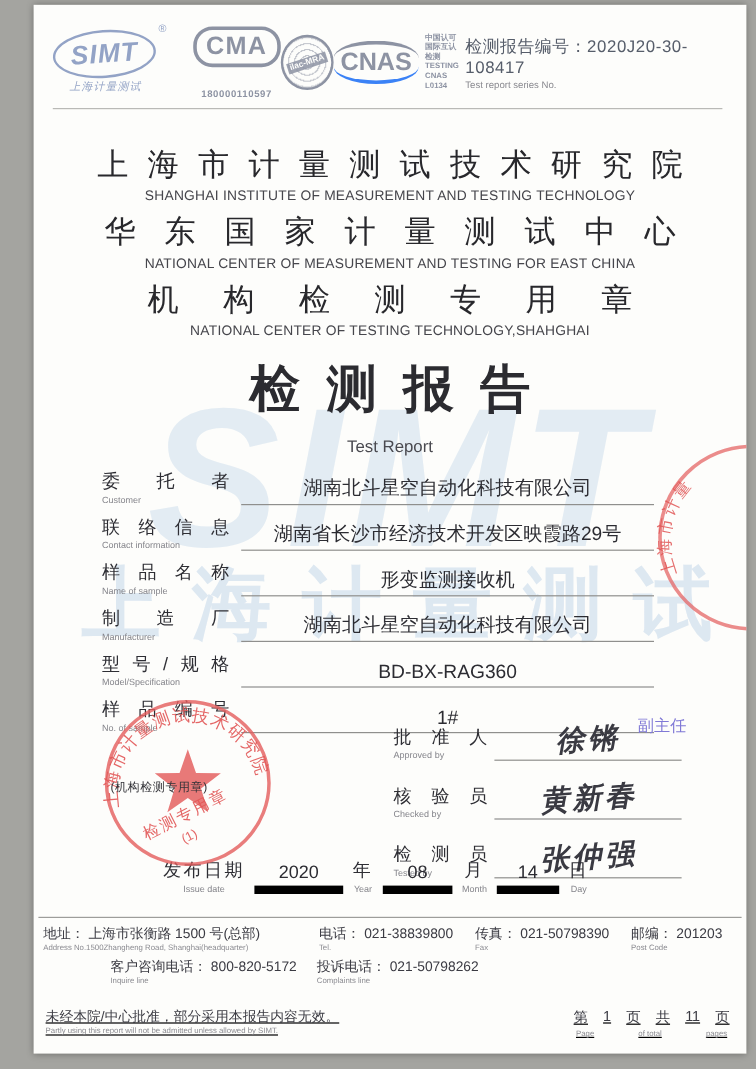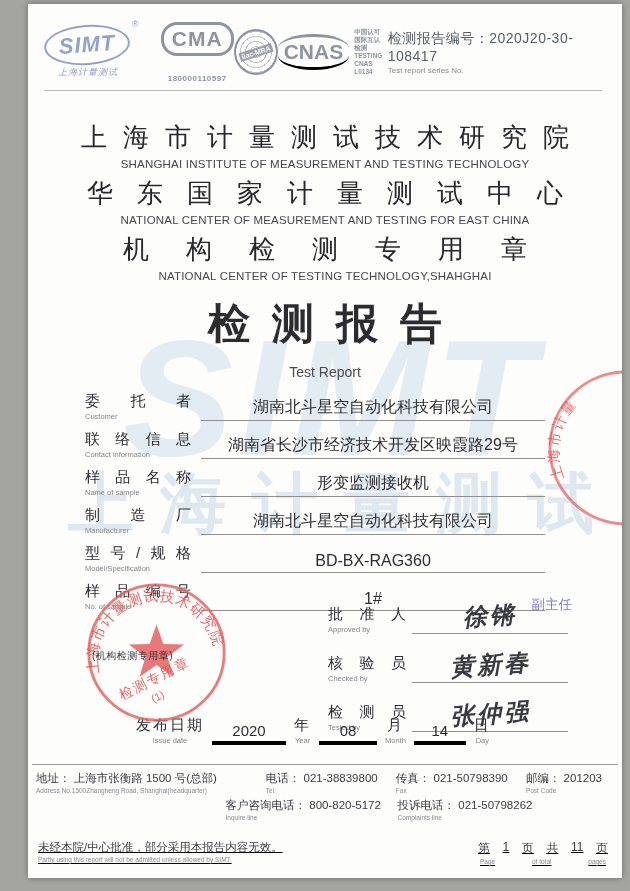--- a/index.html
+++ b/index.html
@@ -29,21 +29,21 @@
   .simt-sub { font-size:9px; font-style:italic; margin:1px 0 0 18px; letter-spacing:1px; }
   .badges { display:flex; align-items:center; margin-left:16px; color:#8d93a3; }
   .cma { text-align:center; }
   .cma-shape { border:3px solid #8d93a3; border-radius:16px; padding:2px 8px; font-size:21px; font-weight:bold; letter-spacing:1px; }
   .cma-num { font-size:8px; font-weight:bold; margin-top:18px; letter-spacing:.5px; }
   .ilac { width:46px; height:46px; border-radius:50%; border:2px solid #8d93a3;
     background:repeating-radial-gradient(circle at 50% 50%, rgba(141,147,163,.55) 0 1px, transparent 1px 5px);
     display:flex; align-items:center; justify-content:center; }
   .ilac span { background:rgba(141,147,163,.85); color:#fdfdfb; font-size:7px; font-weight:bold; padding:1px 2px; transform:rotate(-18deg); }
   .cnas { display:flex; align-items:center; gap:5px; }
-  .cnas-word { font-size:21px; font-weight:bold; border-top:3px solid #8d93a3; border-bottom:3px solid #000000; border-radius:50% / 40%; padding:3px 6px; }
+  .cnas-word { font-size:21px; font-weight:bold; border-top:3px solid #8d93a3; border-bottom:3px solid #3b82f6; border-radius:50% / 40%; padding:3px 6px; }
   .cnas-side { font-size:6.5px; font-weight:bold; line-height:8px; color:#8d93a3; }
   .report-no { margin-left:auto; color:#565d6a; }
   .rn-line { font-size:14px; letter-spacing:.5px; }
   .rn-en { font-size:8px; color:#8a8a90; margin-top:2px; }
   .hr1 { position:absolute; top:86px; left:16px; right:20px; border-top:1.5px solid #b9b9b6; z-index:1; }
   
   .institute { position:absolute; top:116px; left:0; right:0; text-align:center; z-index:1; color:#28282c; }
   .inst-zh { font-weight:500; }
   .inst-zh-1 { font-size:26px; letter-spacing:16px; margin-left:16px; }
   .inst-zh-2 { font-size:26px; letter-spacing:24px; margin:6px 0 0 24px; }
@@ -69,27 +69,27 @@
   .alabel .zh { font-size:15px; color:#2e2e34; text-align:justify; text-align-last:justify; display:block; }
   .alabel .en { font-size:7.5px; color:#85858b; display:block; margin-top:1px; }
   .aline { flex:1; margin-left:6px; border-bottom:1px solid #8f8f8d; text-align:center; position:relative; padding-bottom:1px; }
   .sig { font-size:24px; font-style:italic; font-weight:600; color:#3a3a42; letter-spacing:3px; display:inline-block; transform:rotate(-4deg); }
   .atitle { position:absolute; right:-4px; top:-4px; font-size:13.5px; color:#8079d6; }
   
   .daterow { position:absolute; left:108px; top:712px; display:flex; align-items:flex-end; z-index:1; }
   .dstack { text-align:center; }
   .dstack .zh { font-size:15px; color:#2e2e34; letter-spacing:2px; }
   .dstack .en { font-size:7.5px; color:#85858b; margin-top:1px; }
-  .dnum { border-bottom:4px solid #000000; text-align:center; font-size:15px; color:#2c2c32; padding:0 4px 2px; margin:0 8px; }
+  .dnum { border-bottom:7px solid #000000; text-align:center; font-size:15px; color:#2c2c32; padding:0 4px 2px; margin:0 8px; }
   .dnum.y { min-width:74px; } .dnum.m { min-width:58px; } .dnum.d { min-width:52px; }
   .hr2 { position:absolute; top:760px; left:4px; right:4px; border-top:1.5px solid #9d9d9a; z-index:1; }
   
   .contact { position:absolute; top:767px; left:8px; right:6px; z-index:1; }
   .crow { display:flex; align-items:flex-start; }
-  .crow2 { margin-top:4px; margin-left:120px;justify-content:center; }
+  .crow2 { margin-top:4px; margin-left:56px; }
   .citem { margin-right:14px; }
   .citem .zhline { font-size:11.5px; color:#3a3a42; white-space:nowrap; }
   .citem .enline { font-size:6.5px; color:#8a8a90; margin-top:1px; white-space:nowrap; }
   
   .bottom { position:absolute; top:836px; left:10px; right:14px; display:flex; justify-content:space-between; align-items:flex-start; z-index:1;text-decoration:underline; }
   .notice .zh { font-size:11.5px; color:#3a3a42; }
   .notice .en { font-size:6.5px; color:#8a8a90; margin-top:1px; }
   .pageinfo { width:130px; text-align:left; }
   .pi-zh { font-size:12px; color:#3a3a42; display:flex; justify-content:space-between; }
   .pi-en { font-size:6.5px; color:#8a8a90; display:flex; justify-content:space-between; margin-top:1px; padding:0 2px; }

